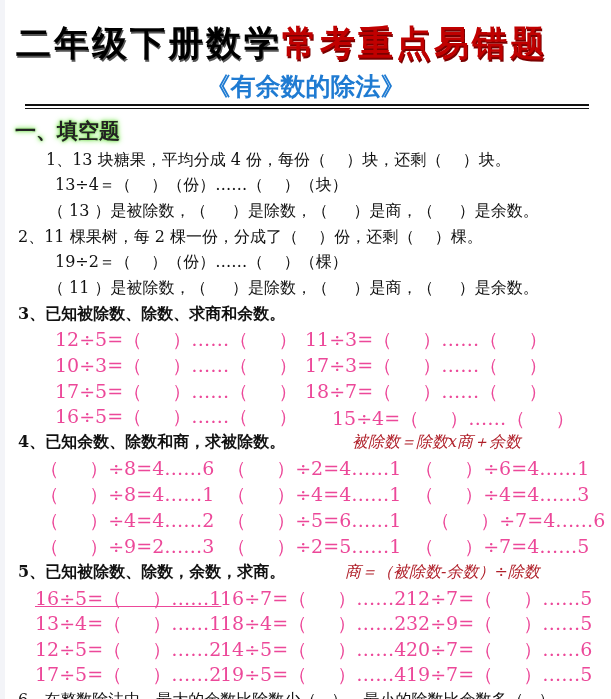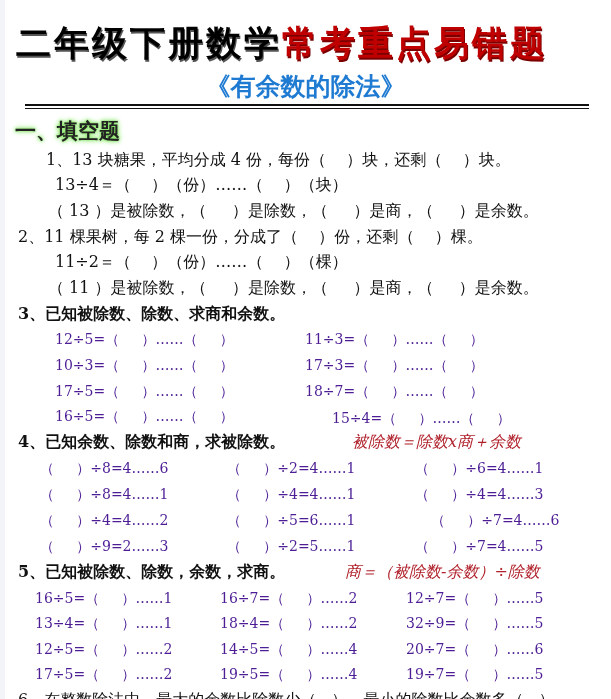--- a/index.html
+++ b/index.html
@@ -28,21 +28,21 @@
     line-height:28px;
   }
   .line {
     position:absolute; font-size:16px; line-height:22px; white-space:pre; color:#111;
   }
   .bold { font-weight:bold; }
   .formula {
     position:absolute; font-size:16px; line-height:22px; color:#b0202a; white-space:pre;
     font-style:italic;
   }
-  .cell { position:absolute; font-size:14px; line-height:22px; white-space:pre; color:#4c1d95; }
+  .cell { position:absolute; font-size:19px; line-height:22px; white-space:pre; color:#ec4899; }
   .cut { position:absolute; top:689px; left:18px; font-size:16px; line-height:22px; white-space:pre; color:#111; }
 </style>
 </head>
 <body>
 
 <div class="left-edge"></div>
 
 <div class="title">
   <span class="black">二年级下册数学</span><span class="red">常考重点易错题</span>
 </div>
@@ -50,21 +50,21 @@
 <div class="rule1"></div>
 <div class="rule2"></div>
 
 <div class="section">一、填空题</div>
 
 <div class="line" style="top:149px;left:18px;margin-left:28px;">1、13 块糖果，平均分成 4 份，每份（    ）块，还剩（    ）块。</div>
 <div class="line" style="top:174px;left:55px;">13÷4＝（    ）（份）……（    ）（块）</div>
 <div class="line" style="top:200px;left:48px;">（ 13 ）是被除数，（     ）是除数，（     ）是商，（     ）是余数。</div>
 
 <div class="line" style="top:226px;left:18px;">2、11 棵果树，每 2 棵一份，分成了（    ）份，还剩（    ）棵。</div>
-<div class="line" style="top:251px;left:55px;">11÷2＝（    ）（份）……（    ）（棵）</div>
+<div class="line" style="top:251px;left:55px;">19÷2＝（    ）（份）……（    ）（棵）</div>
 <div class="line" style="top:277px;left:48px;">（ 11 ）是被除数，（     ）是除数，（     ）是商，（     ）是余数。</div>
 
 <div class="line bold" style="top:303px;left:18px;">3、已知被除数、除数、求商和余数。</div>
 <div class="cell" style="top:328px;left:55px;">12÷5=（     ）……（     ）</div>
 <div class="cell" style="top:328px;left:305px;">11÷3=（     ）……（     ）</div>
 <div class="cell" style="top:354px;left:55px;">10÷3=（     ）……（     ）</div>
 <div class="cell" style="top:354px;left:305px;">17÷3=（     ）……（     ）</div>
 <div class="cell" style="top:380px;left:55px;">17÷5=（     ）……（     ）</div>
 <div class="cell" style="top:380px;left:305px;">18÷7=（     ）……（     ）</div>
 <div class="cell" style="top:405px;left:55px;">16÷5=（     ）……（     ）</div>
@@ -80,21 +80,21 @@
 <div class="cell" style="top:483px;left:415px;">（     ）÷4=4……3</div>
 <div class="cell" style="top:509px;left:40px;">（     ）÷4=4……2</div>
 <div class="cell" style="top:509px;left:227px;">（     ）÷5=6……1</div>
 <div class="cell" style="top:509px;left:415px;margin-left:16px;">（     ）÷7=4……6</div>
 <div class="cell" style="top:535px;left:40px;">（     ）÷9=2……3</div>
 <div class="cell" style="top:535px;left:227px;">（     ）÷2=5……1</div>
 <div class="cell" style="top:535px;left:415px;">（     ）÷7=4……5</div>
 
 <div class="line bold" style="top:561px;left:18px;">5、已知被除数、除数，余数，求商。</div>
 <div class="formula" style="top:561px;left:345px;">商＝（被除数-余数）÷除数</div>
-<div class="cell" style="top:587px;left:35px;">16÷5=（     ）……1</div>
+<div class="cell" style="top:587px;left:35px;text-decoration:underline;">16÷5=（     ）……1</div>
 <div class="cell" style="top:587px;left:220px;">16÷7=（     ）……2</div>
 <div class="cell" style="top:587px;left:406px;">12÷7=（     ）……5</div>
 <div class="cell" style="top:612px;left:35px;">13÷4=（     ）……1</div>
 <div class="cell" style="top:612px;left:220px;text-align:center;">18÷4=（     ）……2</div>
 <div class="cell" style="top:612px;left:406px;">32÷9=（     ）……5</div>
 <div class="cell" style="top:638px;left:35px;">12÷5=（     ）……2</div>
 <div class="cell" style="top:638px;left:220px;">14÷5=（     ）……4</div>
 <div class="cell" style="top:638px;left:406px;">20÷7=（     ）……6</div>
 <div class="cell" style="top:663px;left:35px;">17÷5=（     ）……2</div>
 <div class="cell" style="top:663px;left:220px;">19÷5=（     ）……4</div>

